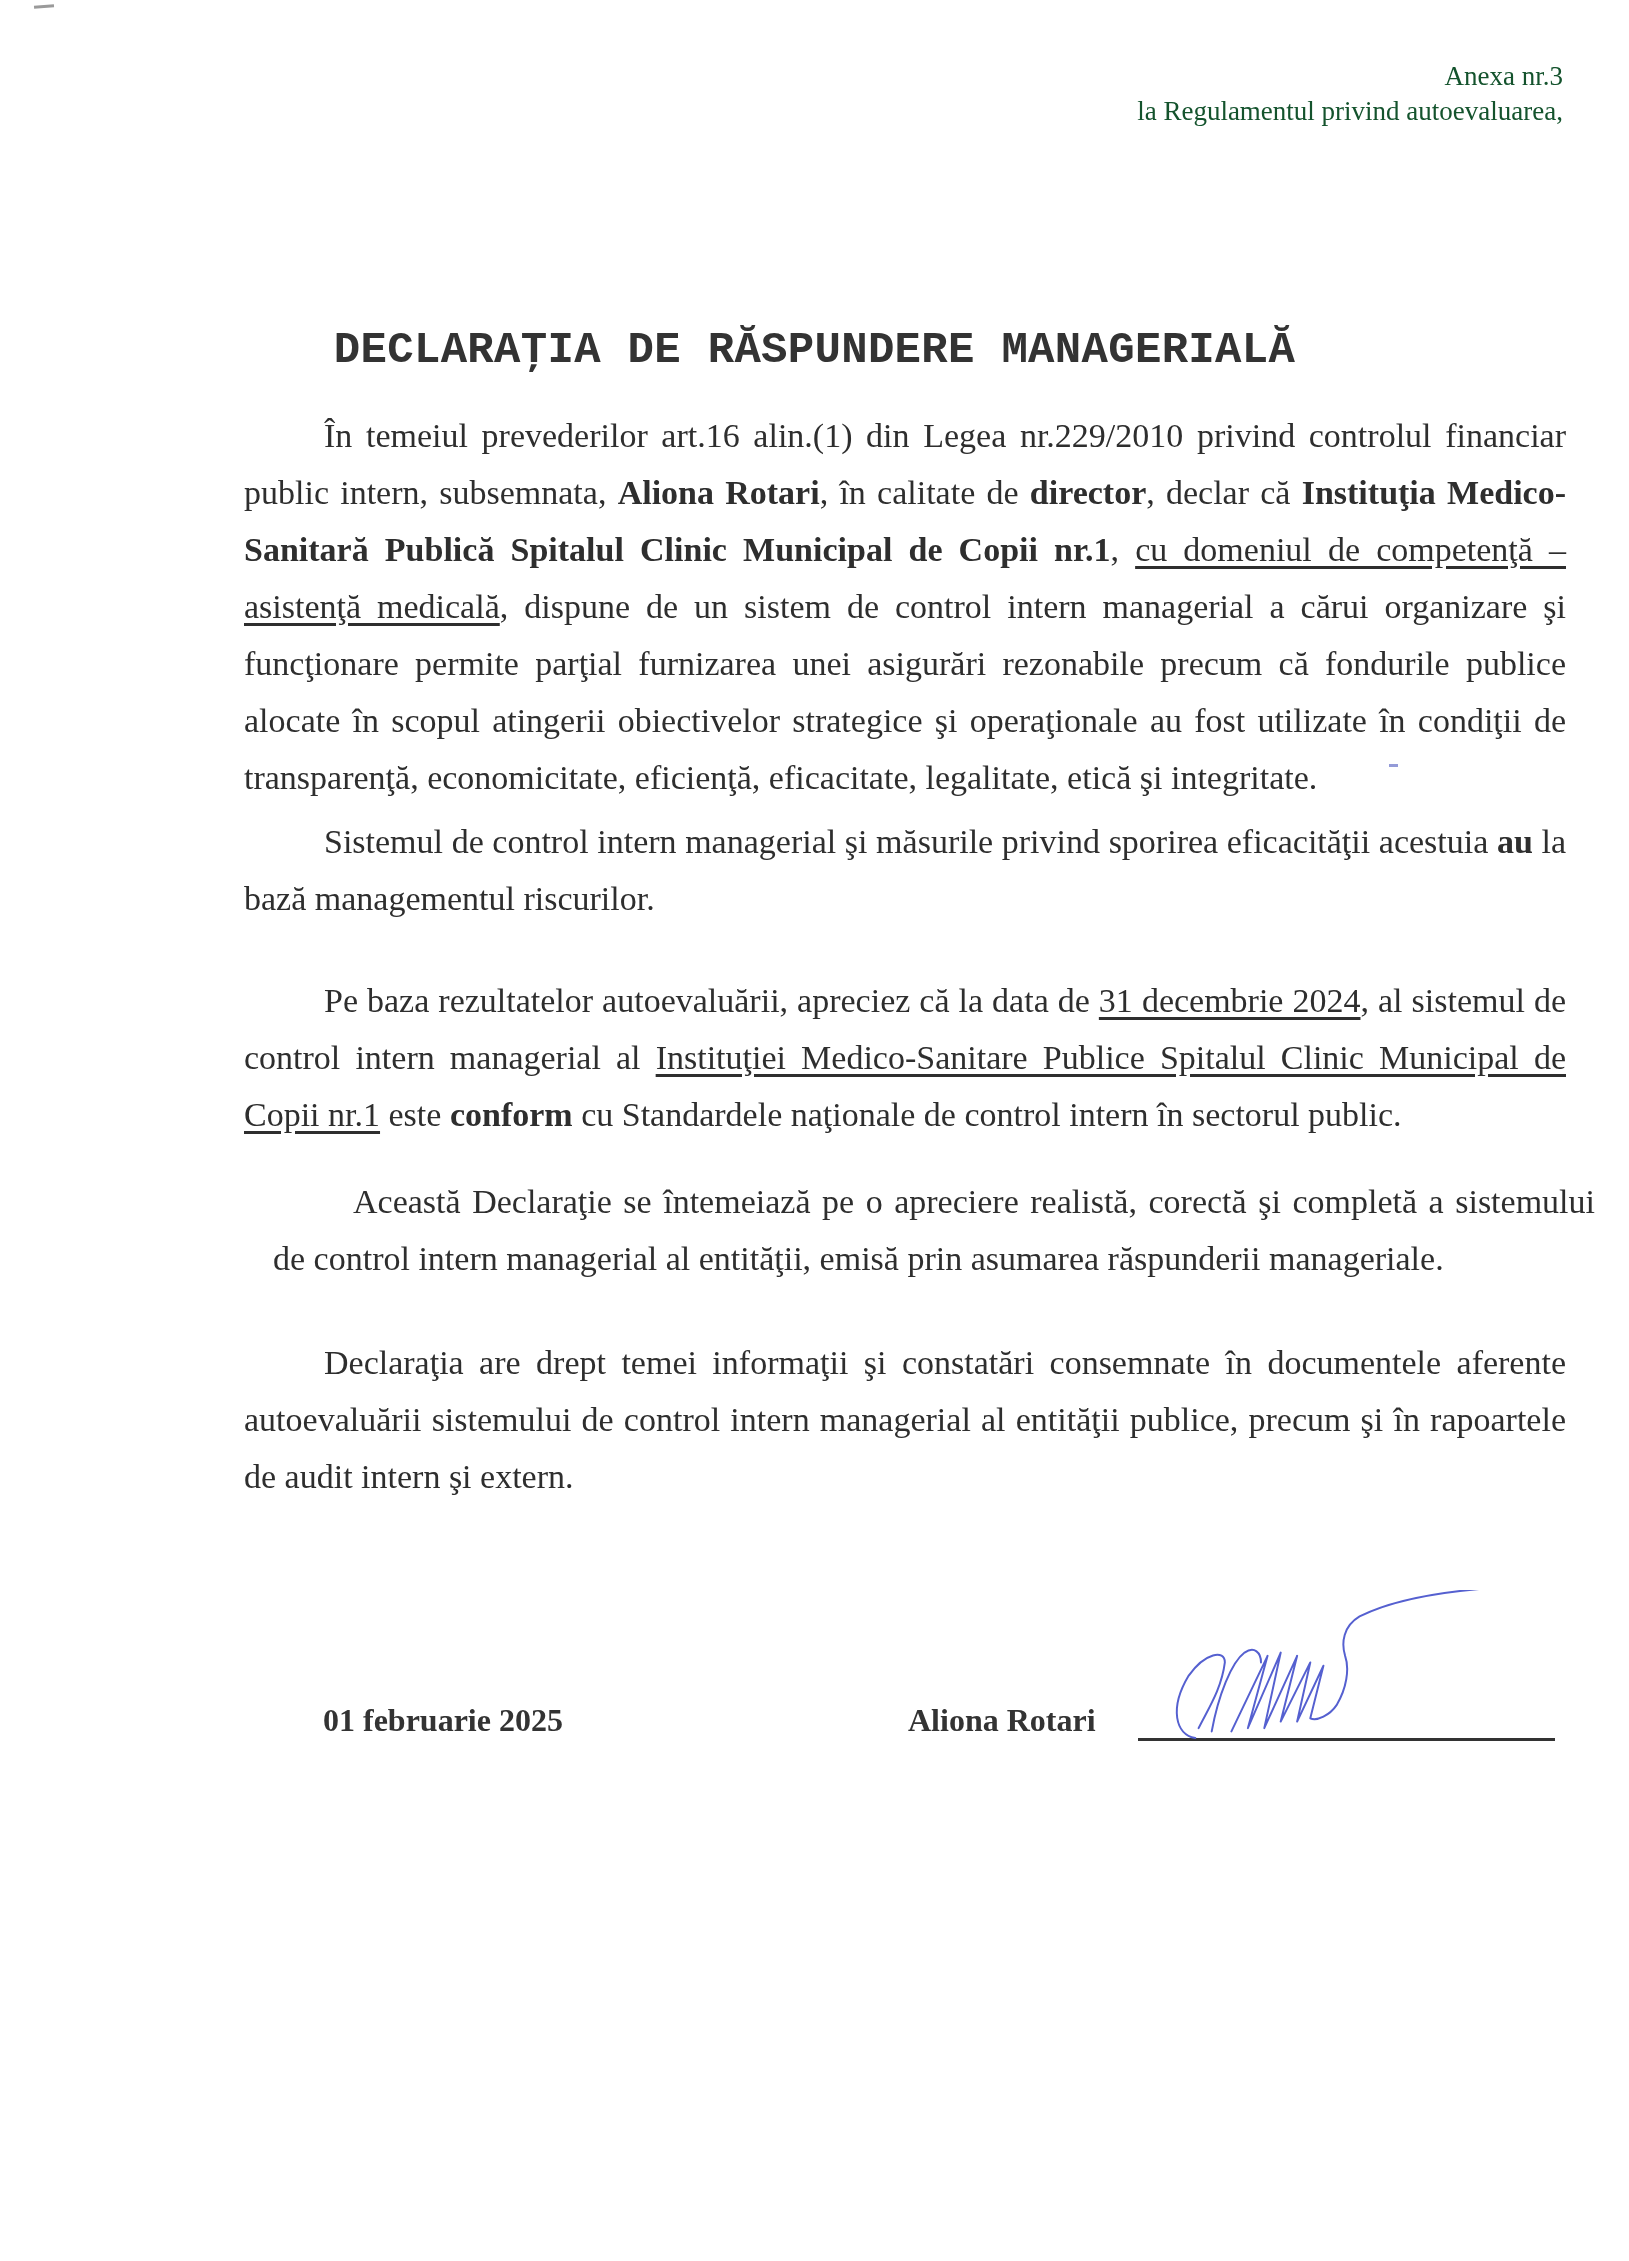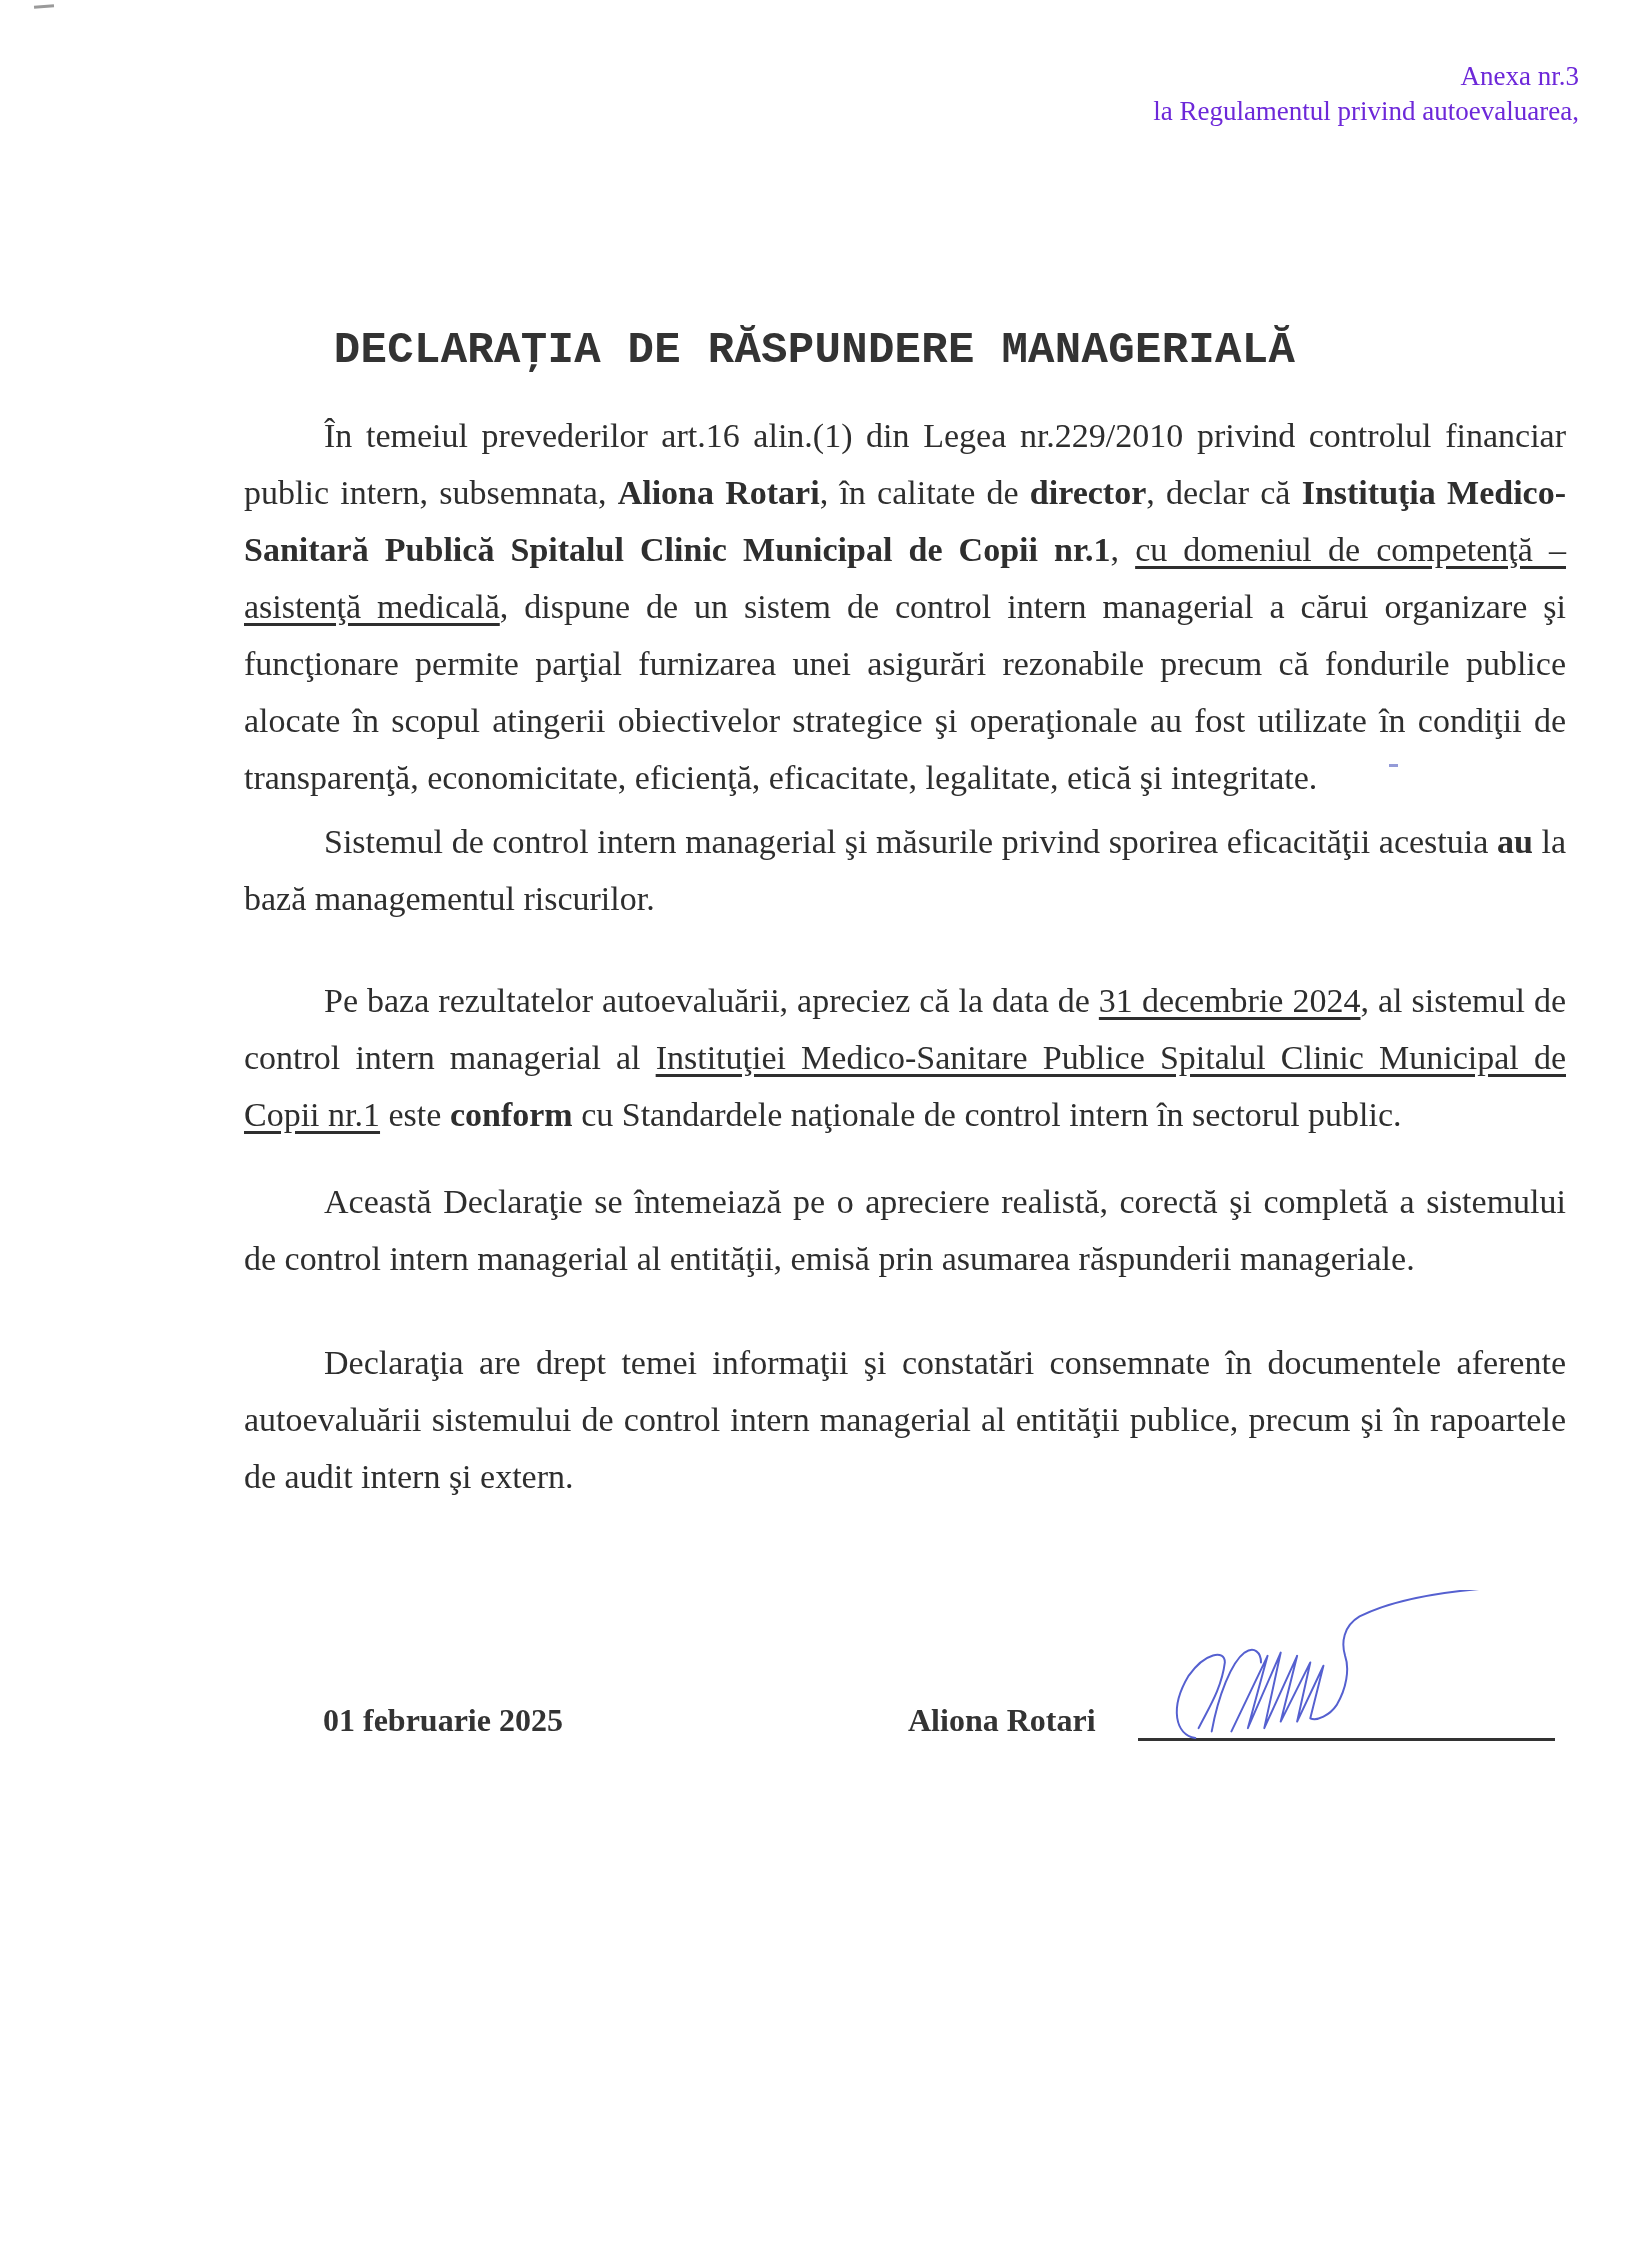--- a/index.html
+++ b/index.html
@@ -2,36 +2,36 @@
 <html style="font-size:10.5px"><head>
 <meta charset="utf-8">
 <style>
   html, body { margin: 0; padding: 0; background: #ffffff; }
   body {
     width: 1629px; height: 2261px; position: relative; overflow: hidden;
     font-family: "Liberation Serif", "DejaVu Serif", serif; color: #2b2b2b;
   }
   .scan-mark { position: absolute; left: 34px; top: 5.3px; width: 20px; height: 2.6px; background: #9a9a9a; transform: rotate(-4deg); }
   .annex {
-    position: absolute; right: 50px; top: 59px; text-align: right;
-    font-size: 27px; line-height: 35px; color: #6d28d9;
+    position: absolute; right: 66px; top: 59px; text-align: right;
+    font-size: 27px; line-height: 35px; color: #14532d;
   }
   .title {
     position: absolute; left: 0; width: 100%; top: 325px; text-align: center;
     font-size: 44px; font-weight: bold; letter-spacing: 0.3px; color: #333; font-family: Liberation Mono, monospace;
   }
   .body-text {
     position: absolute; left: 244px; width: 1322px;
     font-size: 34px; line-height: 57px; text-align: justify; color: #2e2e2e;
   }
   .p { margin: 0; text-indent: 80px; }
   .p1 { top: 407px; }
   .p2 { top: 813px; }
   .p3 { top: 972px; }
-  .p4 { top: 1173px; }
+  .p4 { top: 1173px; margin-left: 29px; }
   .p5 { top: 1334px; }
   u { text-decoration-thickness: 2.6px; text-underline-offset: 5.3px; }
   b { font-weight: bold; }
   .date {
     position: absolute; left: 323px; top: 1702px; font-size: 32px; font-weight: bold; color: #333;
   }
   .signer {
     position: absolute; left: 908px; top: 1702px; font-size: 32px; font-weight: bold; color: #333;
   }
   .sign-line {

